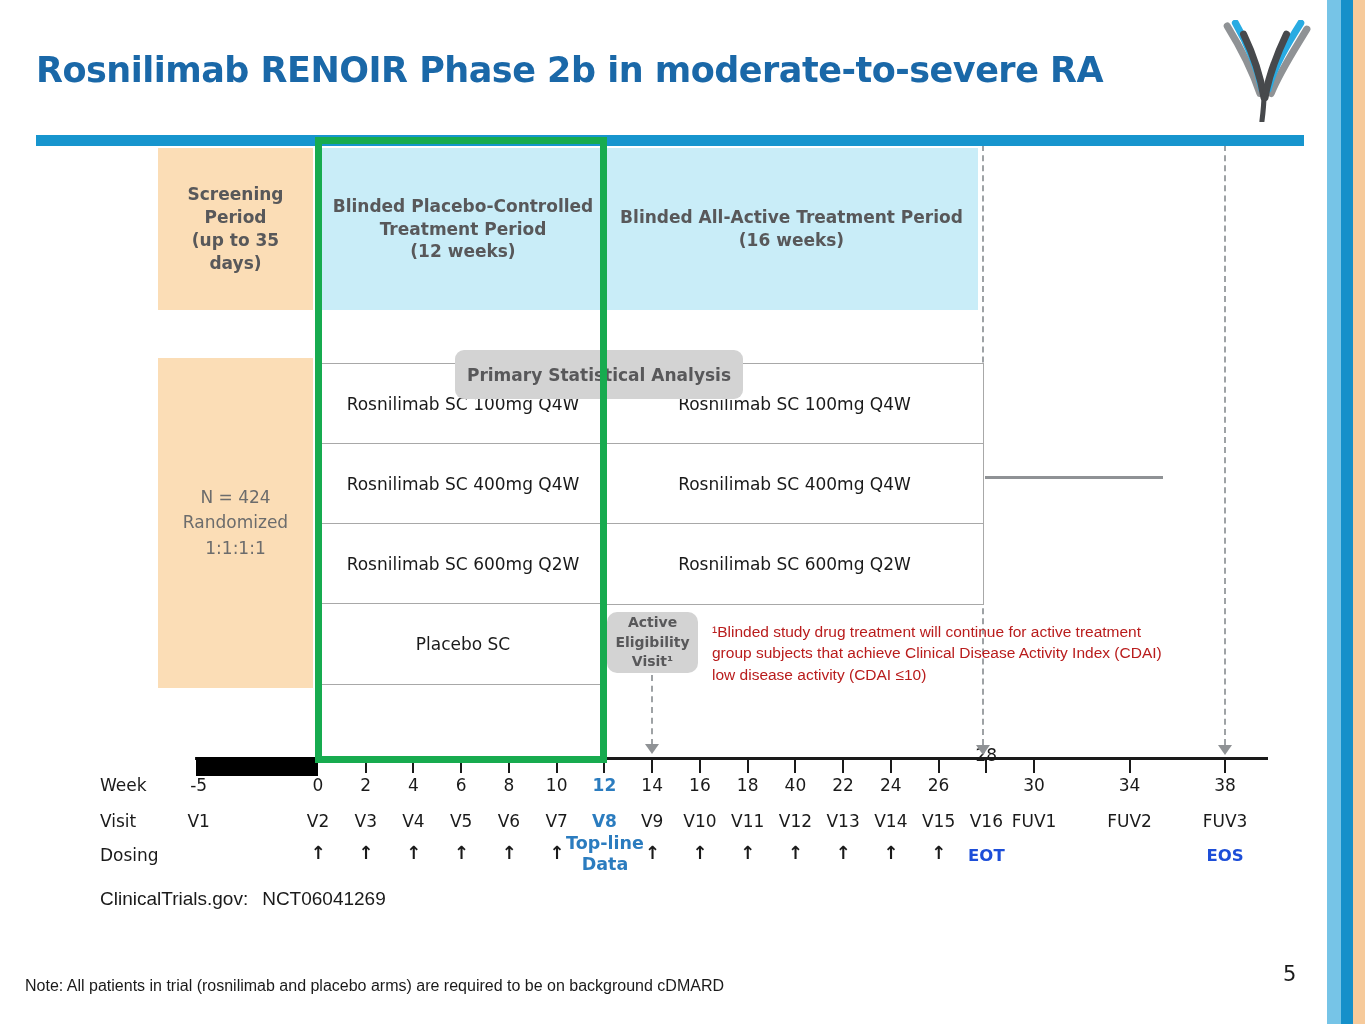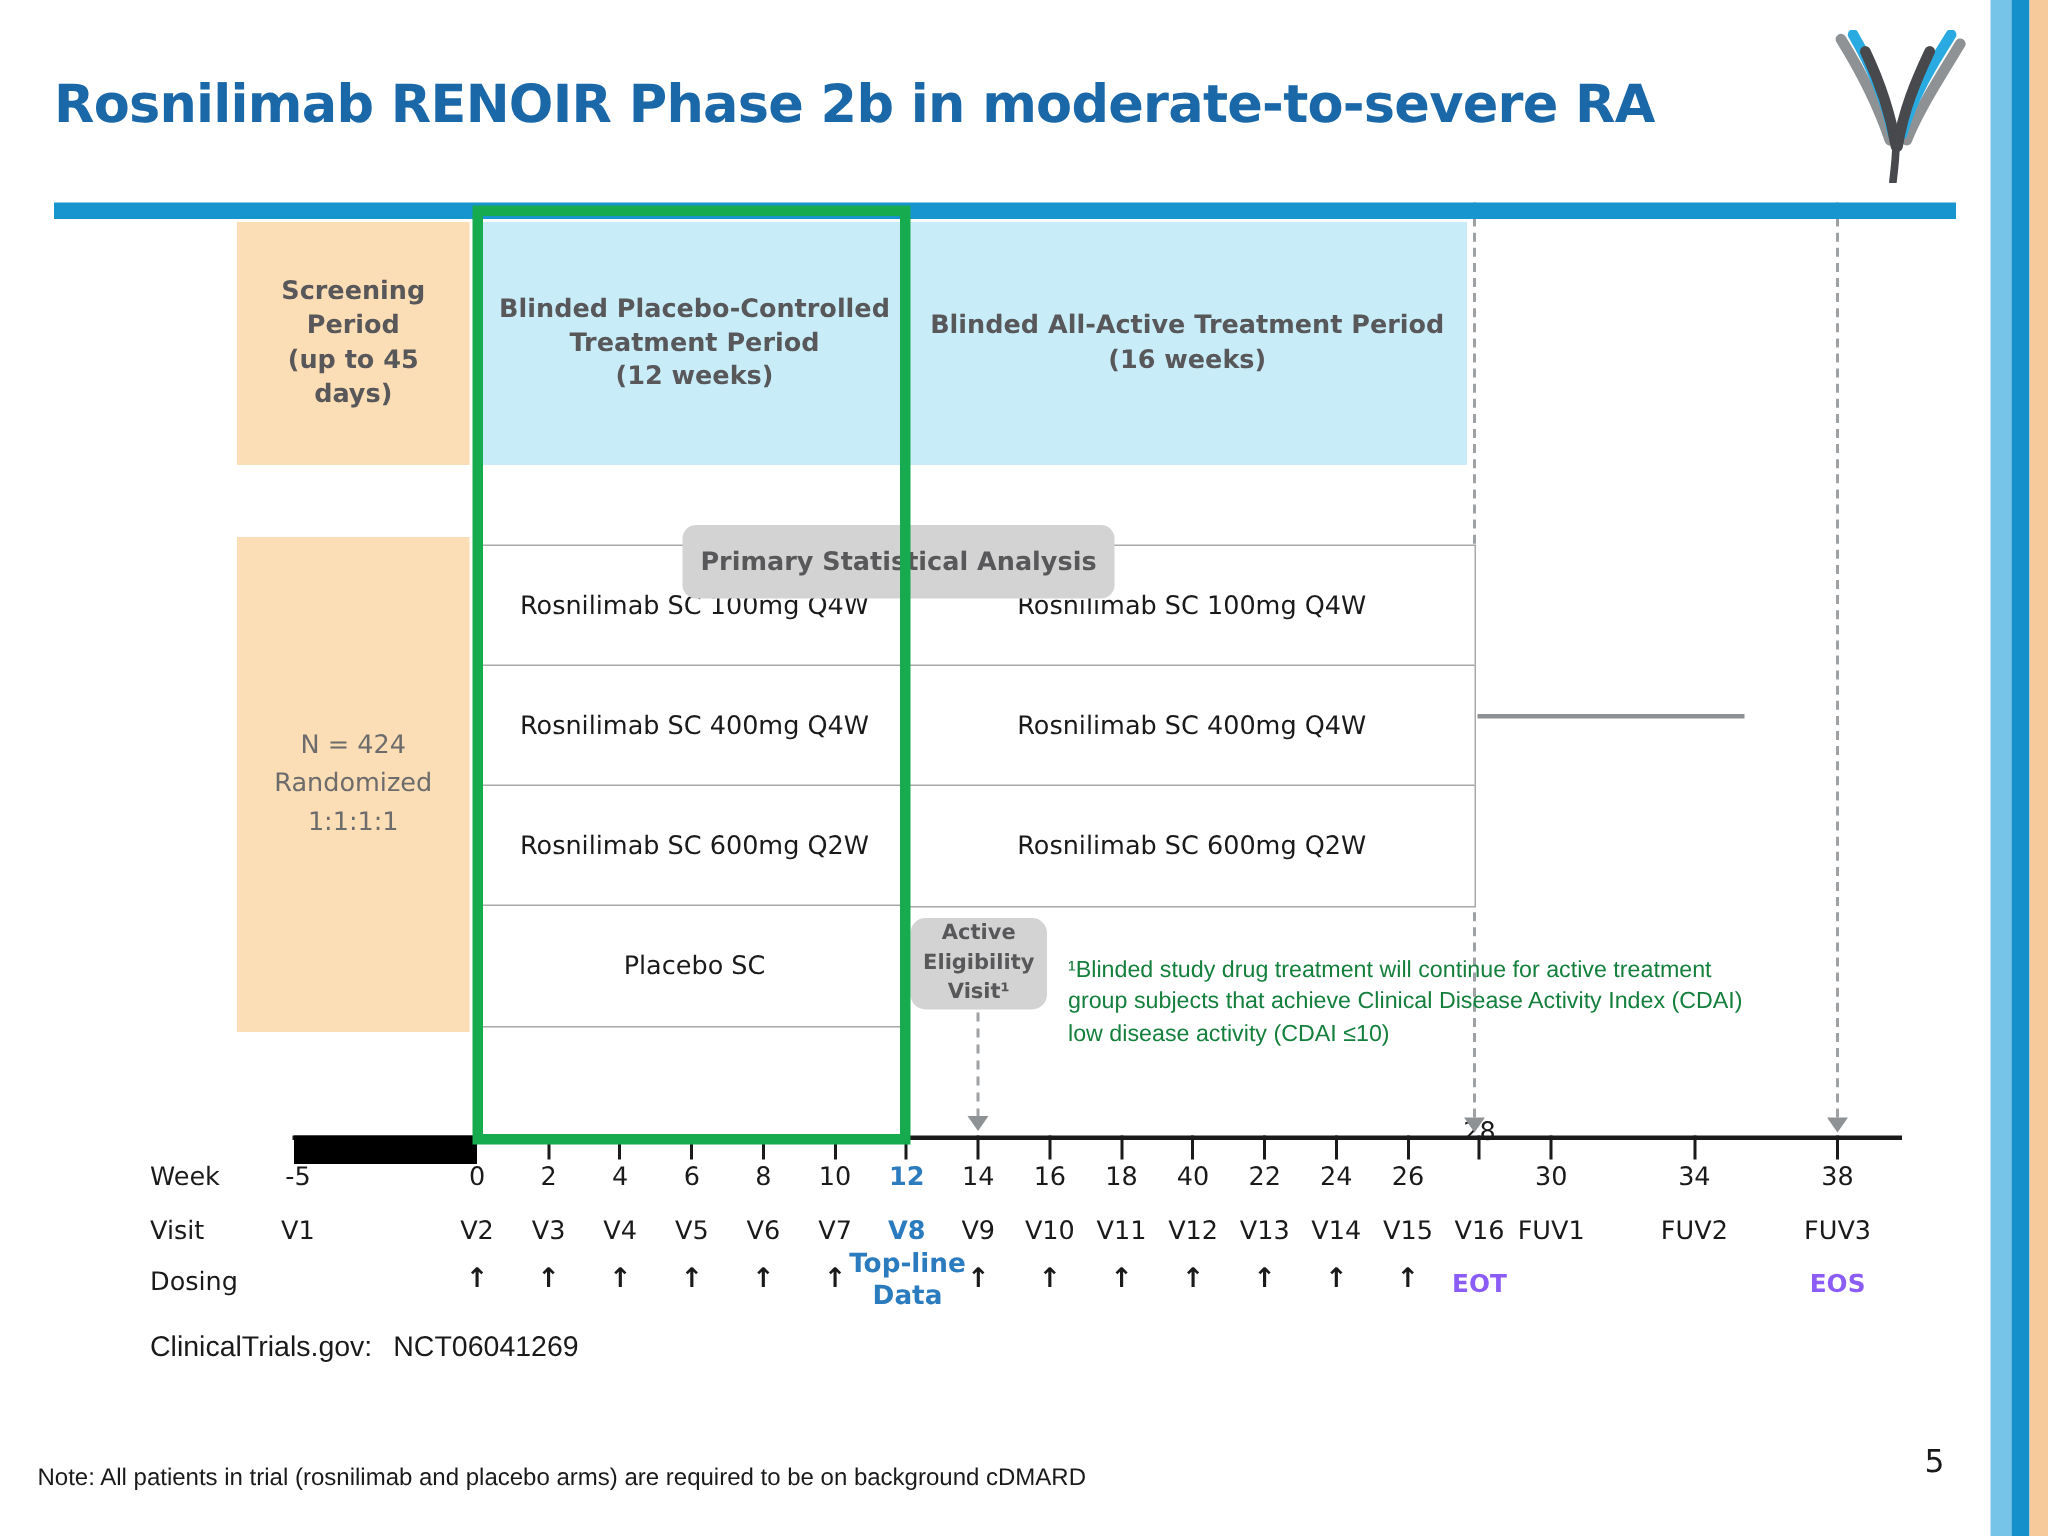--- a/index.html
+++ b/index.html
@@ -39,32 +39,32 @@
     position:absolute;display:flex;align-items:center;justify-content:center;background:#ffffff;
     border:1px solid #A8A8A8;font-size:17px;color:#1A1A1A;z-index:2;box-sizing:border-box;text-align:center;
   }
   .vdash{position:absolute;width:0;border-left:2px dashed #9EA2A5;z-index:1;}
   .dash-head{
     position:absolute;width:0;height:0;border-left:7px solid transparent;border-right:7px solid transparent;
     border-top:10px solid #8F9295;transform:translateX(-50%);z-index:1;
   }
   .connector{position:absolute;left:985px;top:476px;width:178px;height:3px;background:#8F9295;z-index:3;}
   .footnote{
-    position:absolute;left:712px;top:636px;width:500px;
-    font-family:"Liberation Sans",sans-serif;font-size:15.5px;line-height:1.38;color:#15803d;
+    position:absolute;left:712px;top:621px;width:500px;
+    font-family:"Liberation Sans",sans-serif;font-size:15.5px;line-height:1.38;color:#b91c1c;
     white-space:pre-line;z-index:3;
   }
   .axis-line{position:absolute;left:195px;top:757px;width:1073px;height:3px;background:#1A1A1A;z-index:2;}
   .screen-bar{position:absolute;left:196px;top:757px;width:122px;height:19px;background:#000000;z-index:3;}
   .tick{position:absolute;top:757px;width:2px;height:16px;background:#1A1A1A;transform:translateX(-50%);z-index:2;}
   .tl-label{position:absolute;transform:translateX(-50%);font-size:17px;color:#1A1A1A;white-space:nowrap;}
   .tl-label.hl{color:#2B7CBF;font-weight:bold;}
   .row-caption{position:absolute;left:100px;font-size:17px;color:#1A1A1A;}
   .dose-arrow{font-weight:bold;font-size:18px;}
-  .dose-end{font-weight:bold;font-size:16.5px;color:#8b5cf6;}
+  .dose-end{font-weight:bold;font-size:16.5px;color:#1d4ed8;}
   .topline{
     position:absolute;left:605px;top:833px;transform:translateX(-50%);text-align:center;
     font-size:17.5px;font-weight:bold;color:#2B7CBF;line-height:1.18;white-space:pre-line;z-index:4;
   }
   .registry{
     position:absolute;left:100px;top:888px;font-family:"Liberation Sans",sans-serif;
     font-size:19px;color:#1A1A1A;
   }
   .registry .val{margin-left:14px;}
   .note-line{
@@ -97,21 +97,21 @@
 
   <div class="top-bar"></div>
 
   <div class="vdash" style="left:982px;top:135px;height:610px;"></div>
   <div class="dash-head" style="left:983px;top:745px;"></div>
   <div class="vdash" style="left:1224px;top:135px;height:610px;"></div>
   <div class="dash-head" style="left:1225px;top:745px;"></div>
 
   <div class="period-box peach" style="left:158px;width:155px;">Screening
 Period
-(up to 45
+(up to 35
 days)</div>
   <div class="period-box cyan" style="left:321px;width:284px;">Blinded Placebo-Controlled
 Treatment Period
 (12 weeks)</div>
   <div class="period-box cyan" style="left:605px;width:373px;">Blinded All-Active Treatment Period
 (16 weeks)</div>
 
   <div class="callout callout-primary">Primary Statistical Analysis</div>
 
   <div class="n-box">N = 424

